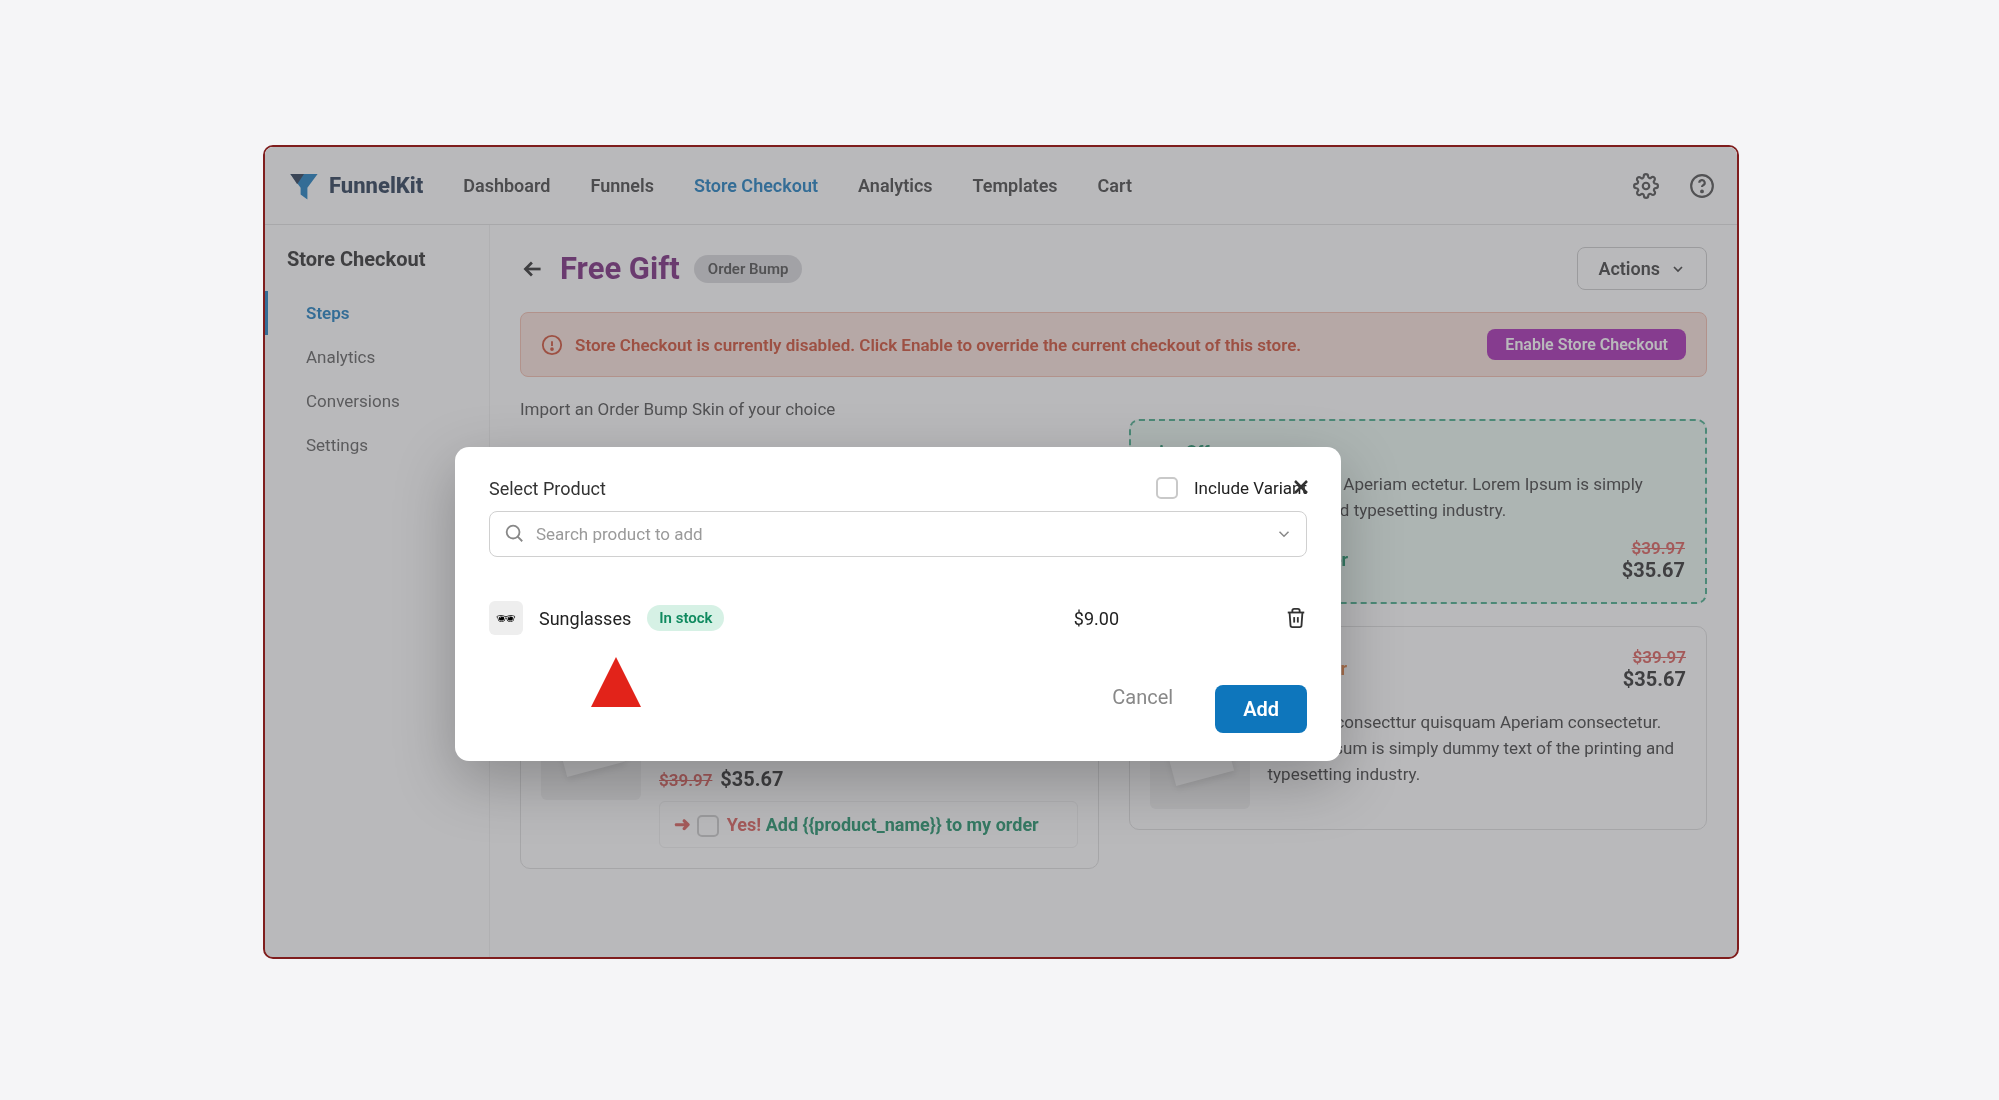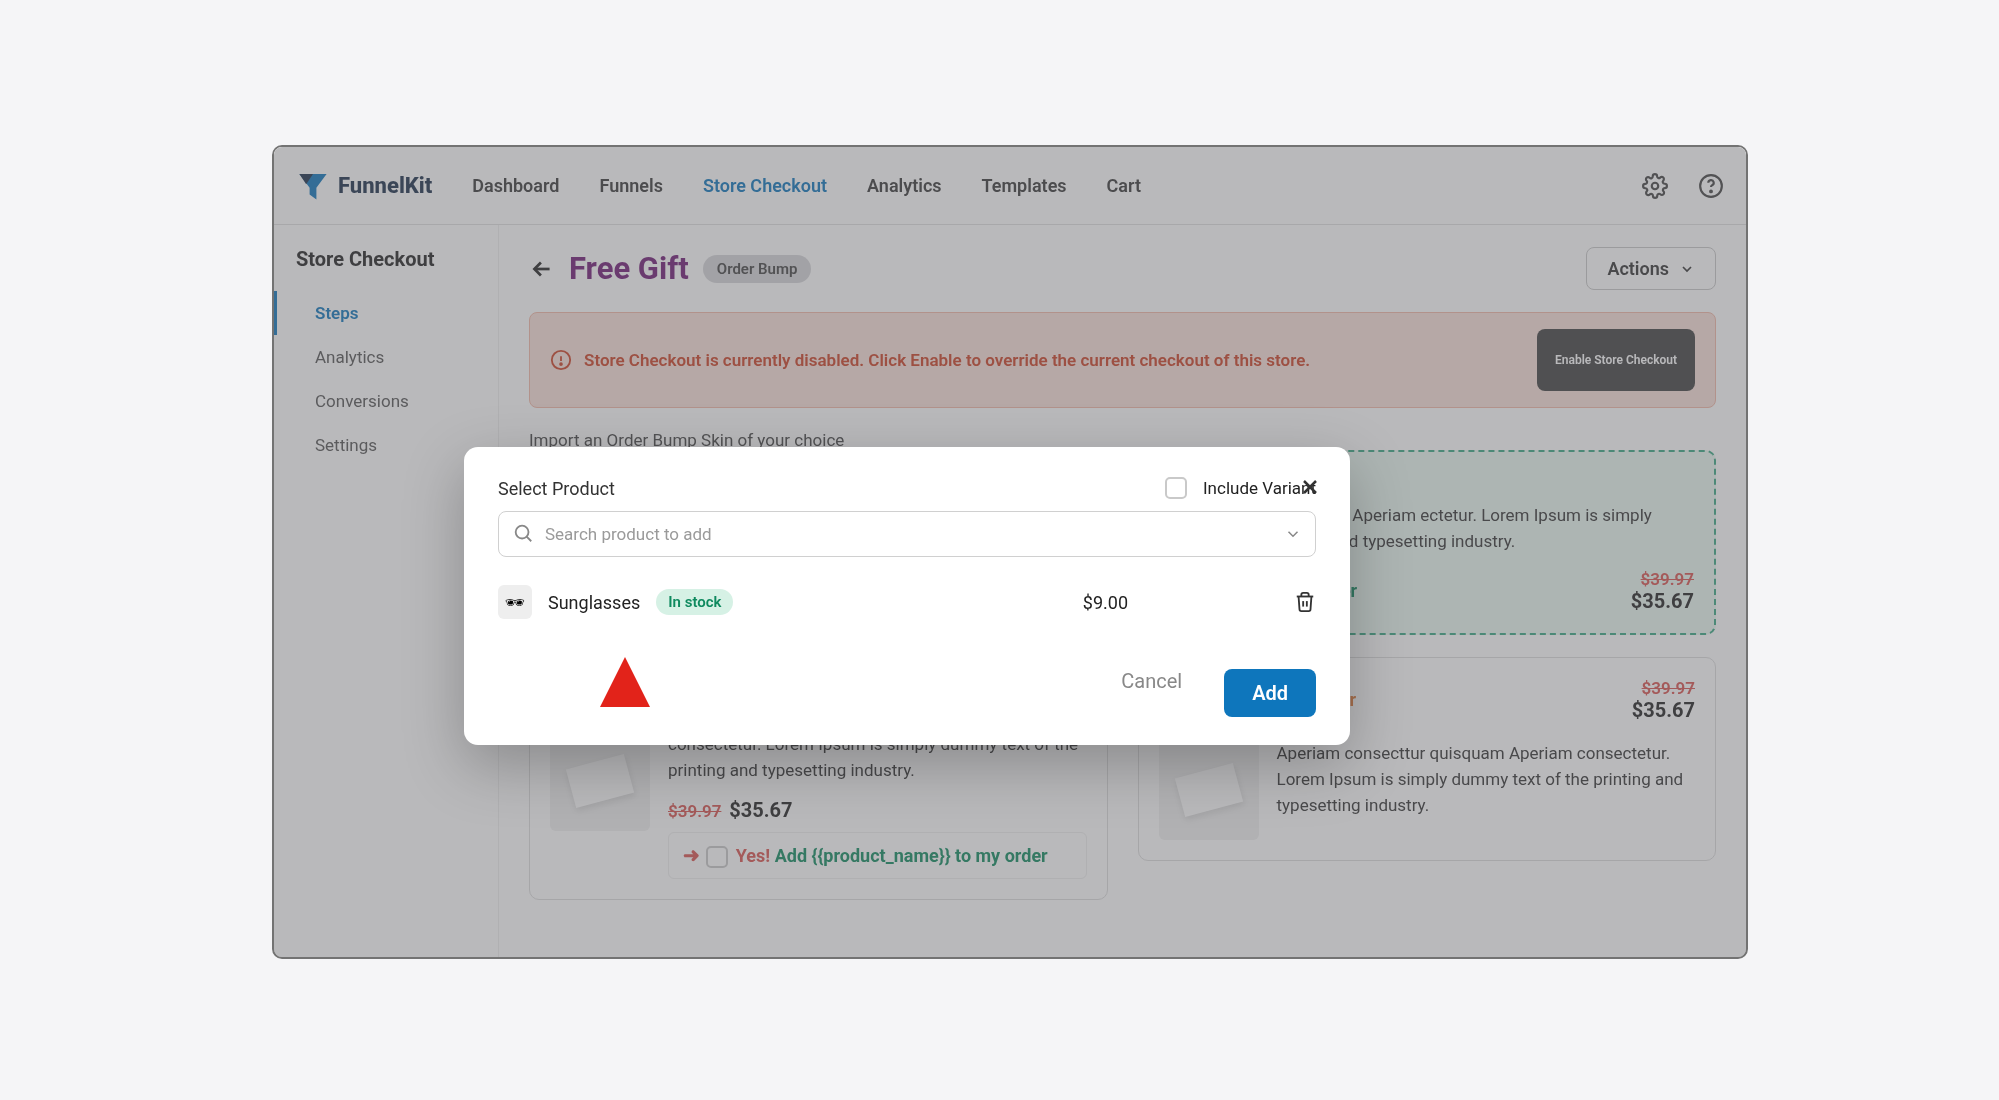--- a/index.html
+++ b/index.html
@@ -1,18 +1,18 @@
 <!DOCTYPE html>
 <html><head>
 <meta charset="utf-8">
 <style>
 * { margin: 0; padding: 0; box-sizing: border-box; font-family: -apple-system, BlinkMacSystemFont, "Segoe UI", Roboto, sans-serif; }
 body { background: #f5f5f7; overflow: hidden; }
 .frame { width: 1999px; height: 1100px; transform-origin: top left; position: relative; }
-.inner { position: absolute; left: 272px; top: 145px; width: 1476px; height: 814px; background: #fff; border-radius: 10px; overflow: hidden; border: 2px solid #737373; }
+.inner { position: absolute; left: 263px; top: 145px; width: 1476px; height: 814px; background: #fff; border-radius: 10px; overflow: hidden; border: 2px solid #7f1d1d; }
 
 
 .topnav { height: 78px; border-bottom: 1px solid #e0e0e0; display: flex; align-items: center; padding: 0 22px; background: #fff; }
 .logo { display: flex; align-items: center; gap: 8px; font-weight: 800; font-size: 22px; color: #1a2e4a; margin-right: 40px; }
 .logo svg { width: 34px; height: 34px; }
 .nav-items { display: flex; gap: 40px; flex: 1; }
 .nav-item { font-size: 18px; font-weight: 600; color: #3a3a3a; cursor: pointer; }
 .nav-item.active { color: #0e76bc; }
 .nav-right { display: flex; gap: 30px; align-items: center; }
 .icon-btn { width: 26px; height: 26px; cursor: pointer; color: #444; }
@@ -28,21 +28,21 @@
 .main { flex: 1; padding: 22px 30px; overflow: hidden; position: relative; }
 .page-head { display: flex; align-items: center; gap: 14px; margin-bottom: 22px; }
 .back-arrow { cursor: pointer; }
 .page-title { font-size: 31px; font-weight: 700; color: #701a75; }
 .badge { background: #d6d6d9; color: #444; font-size: 15px; font-weight: 600; padding: 5px 14px; border-radius: 20px; }
 .actions-btn { margin-left: auto; border: 1px solid #c8c8c8; border-radius: 8px; padding: 10px 20px; font-size: 18px; font-weight: 600; color: #333; display: flex; align-items: center; gap: 10px; cursor: pointer; background: #fff; }
 
 .alert { background: #f9e0d9; border: 1px solid #f2b8a8; border-radius: 8px; padding: 16px 20px; display: flex; align-items: center; gap: 12px; margin-bottom: 22px; }
 .alert-icon { width: 22px; height: 22px; flex-shrink: 0; }
 .alert-text { color: #cc4125; font-size: 17px; font-weight: 600; flex: 1; }
-.alert-btn { background: #404040; color: #fff; border: none; padding: 24px 18px; border-radius: 8px; font-size: 12px; font-weight: 600; cursor: pointer; }
+.alert-btn { background: #a21caf; color: #fff; border: none; padding: 6px 18px; border-radius: 8px; font-size: 16px; font-weight: 600; cursor: pointer; }
 
 .subtext { font-size: 17px; color: #444; }
 
 
 .cards-row { display: flex; gap: 30px; }
 .card-outer { flex: 1; }
 .card-green { border: 2px dashed #3aa883; border-radius: 10px; background: #eaf7f1; padding: 20px; margin-bottom: 22px; position: relative; }
 .card-offer-label { color: #0f8a5f; font-weight: 700; font-size: 17px; margin-bottom: 10px; }
 .card-desc { font-size: 17px; color: #333; line-height: 1.55; margin-bottom: 14px; }
 .card-bottom-row { display: flex; align-items: center; gap: 10px; }
@@ -62,21 +62,21 @@
 .overlay { position: absolute; inset: 0; background: rgba(100,100,105,.45); }
 
 
 .modal { position: absolute; left: 190px; top: 300px; width: 886px; background: #fff; border-radius: 14px; padding: 30px 34px 28px; box-shadow: 0 20px 60px rgba(0,0,0,.25); }
 .modal-title { font-size: 26px; font-weight: 700; color: #222; margin-bottom: 26px; }
 .modal-close { position: absolute; top: 28px; right: 28px; cursor: pointer; color: #333; }
 .modal-row1 { display: flex; align-items: center; margin-bottom: 12px; }
 .modal-label { font-size: 18px; color: #333; }
 .include-variant { margin-left: auto; display: flex; align-items: center; gap: 16px; font-size: 17px; color: #222; }
 .chk { width: 22px; height: 22px; border: 2px solid #c9c9c9; border-radius: 5px; background: #fff; }
-.search-wrap { position: relative; margin-bottom: 24px; }
+.search-wrap { position: relative; margin-bottom: 40px; }
 .search-input { width: 100%; height: 46px; border: 1px solid #d0d0d0; border-radius: 8px; padding: 0 44px 0 46px; font-size: 17px; color: #333; }
 .search-input::placeholder { color: #9a9a9a; }
 .search-icon { position: absolute; left: 14px; top: 11px; color: #888; }
 .chevd { position: absolute; right: 14px; top: 14px; color: #888; }
 .prod-row { display: flex; align-items: center; gap: 16px; padding: 4px 0 10px; }
 .prod-thumb { width: 34px; height: 34px; background: #eee; border-radius: 6px; display: flex; align-items: center; justify-content: center; font-size: 16px; }
 .prod-name { font-size: 18px; color: #222; }
 .stock-pill { background: #d6f1e5; color: #0f8a5f; font-size: 15px; font-weight: 600; padding: 4px 12px; border-radius: 14px; }
 .prod-price { margin-left: auto; font-size: 18px; color: #222; }
 .trash { margin-left: 150px; cursor: pointer; color: #333; }

